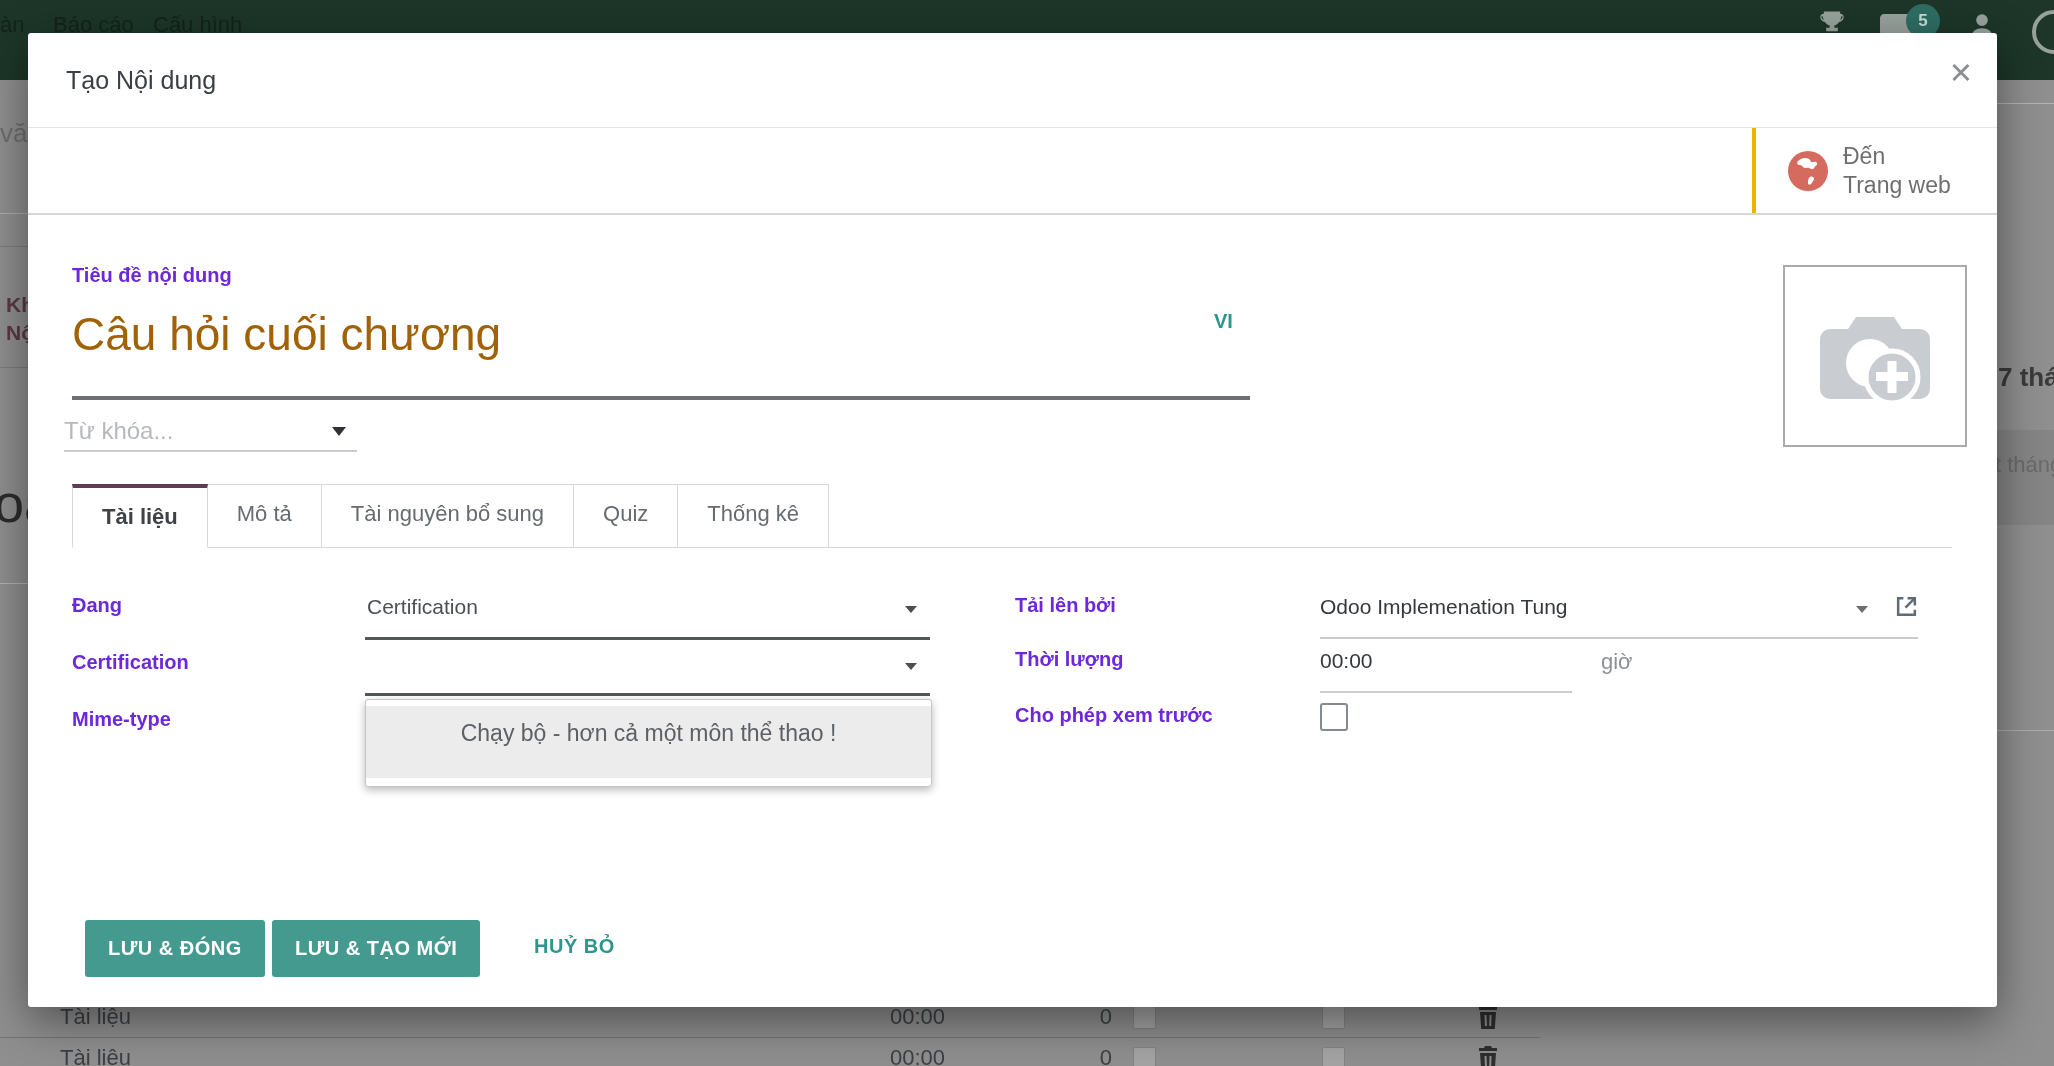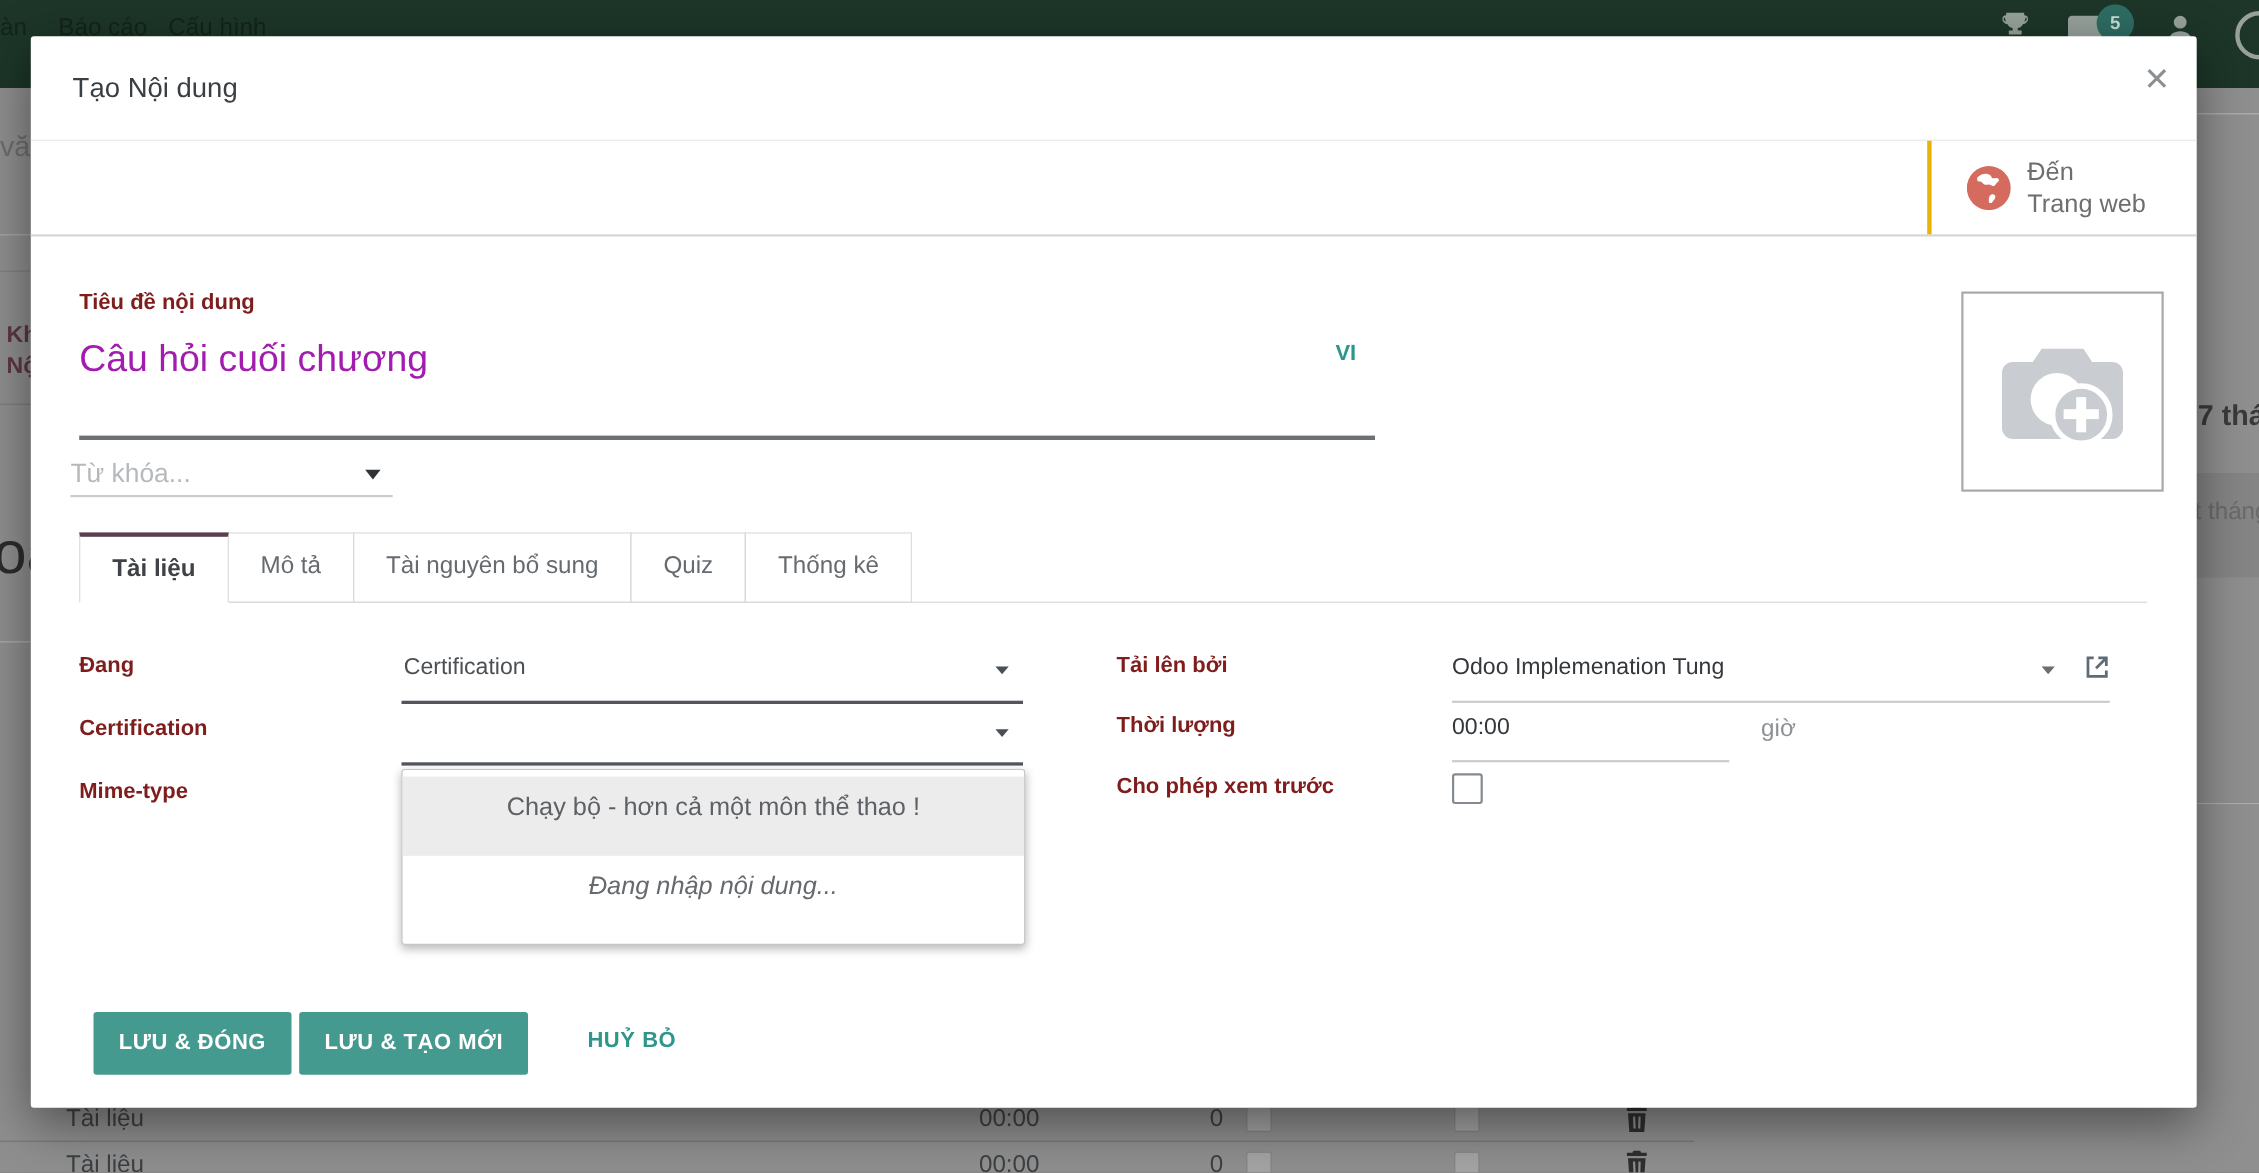--- a/index.html
+++ b/index.html
@@ -27,22 +27,22 @@
   .modal-title{position:absolute;left:38px;top:0;height:94px;line-height:94px;
                font-size:25px;color:#3a3f44;}
   .modal-close{position:absolute;right:24px;top:26px;font-size:29px;font-weight:bold;
                color:#8a8f94;cursor:pointer;line-height:1;}
   .hdr-divider{position:absolute;left:0;top:94px;width:100%;height:1px;background:#e6e6e6;}
   .statusbar-border{position:absolute;left:0;top:180px;width:100%;height:2px;background:#d6d6d6;}
   .website-btn{position:absolute;left:1724px;top:95px;width:244px;height:85px;
                border-left:4px solid #eab308;display:flex;align-items:center;cursor:pointer;}
   .globe{width:40px;height:40px;margin-left:32px;flex:0 0 auto;}
   .website-btn .lbl{margin-left:15px;font-size:23px;color:#6e6e6e;line-height:1.25;}
-  .sheet-label{position:absolute;font-size:20px;font-weight:bold;color:#7f1d1d;white-space:nowrap;}
-  .big-title{position:absolute;left:44px;top:274px;font-size:34px;color:#a21caf;white-space:nowrap;}
+  .sheet-label{position:absolute;font-size:20px;font-weight:bold;color:#6d28d9;white-space:nowrap;}
+  .big-title{position:absolute;left:44px;top:274px;font-size:46px;color:#a16207;white-space:nowrap;}
   .vi-badge{position:absolute;left:1186px;top:277px;font-size:20px;font-weight:bold;color:var(--vi-teal);cursor:pointer;}
   .title-underline{position:absolute;left:44px;top:363px;width:1178px;height:4px;background:#6d7175;}
   .keyword{position:absolute;left:36px;top:380px;width:293px;height:38px;cursor:text;}
   .keyword .ph{font-size:24px;color:#b6b9bc;line-height:36px;}
   .keyword .ul{position:absolute;left:0;top:37px;width:293px;height:2px;background:#cccccc;}
   .caret{width:0;height:0;border-left:7px solid transparent;border-right:7px solid transparent;
          border-top:9px solid #2f3337;position:absolute;}
   .caret.small{border-left-width:6px;border-right-width:6px;border-top-width:7px;border-top-color:#4a4f54;}
   .caret.gray{border-top-color:#6a6f74;}
   
@@ -195,21 +195,20 @@
 
     <div class="sheet-label" style="left:44px;top:618px">Certification</div>
     <div class="field-value" style="left:339px;top:619px"></div>
     <span class="caret small" style="left:877px;top:630px"></span>
     <div class="ul-dark" style="left:337px;top:660px;width:565px"></div>
 
     <div class="sheet-label" style="left:44px;top:675px">Mime-type</div>
 
     <div class="dropdown" id="dropdown">
         <div class="option highlight">Chạy bộ - hơn cả một môn thể thao !</div>
-        <div class="option italic">Đang nhập nội dung...</div>
       </div>
 
     <div class="sheet-label" style="left:987px;top:561px">Tải lên bởi</div>
     <div class="field-value" style="left:1292px;top:562px;color:#34383c">Odoo Implemenation Tung</div>
     <span class="caret small gray" style="left:1828px;top:573px"></span>
     <span class="extlink" style="left:1866px;top:561px">
       <svg width="25" height="25" viewBox="0 0 24 24" fill="none" stroke="#5f6b75" stroke-width="2.4">
         <path d="M9 4H4v16h16v-5"></path>
           <path d="M13 4h7v7"></path>
           <path d="M20 4L11 13"></path>

